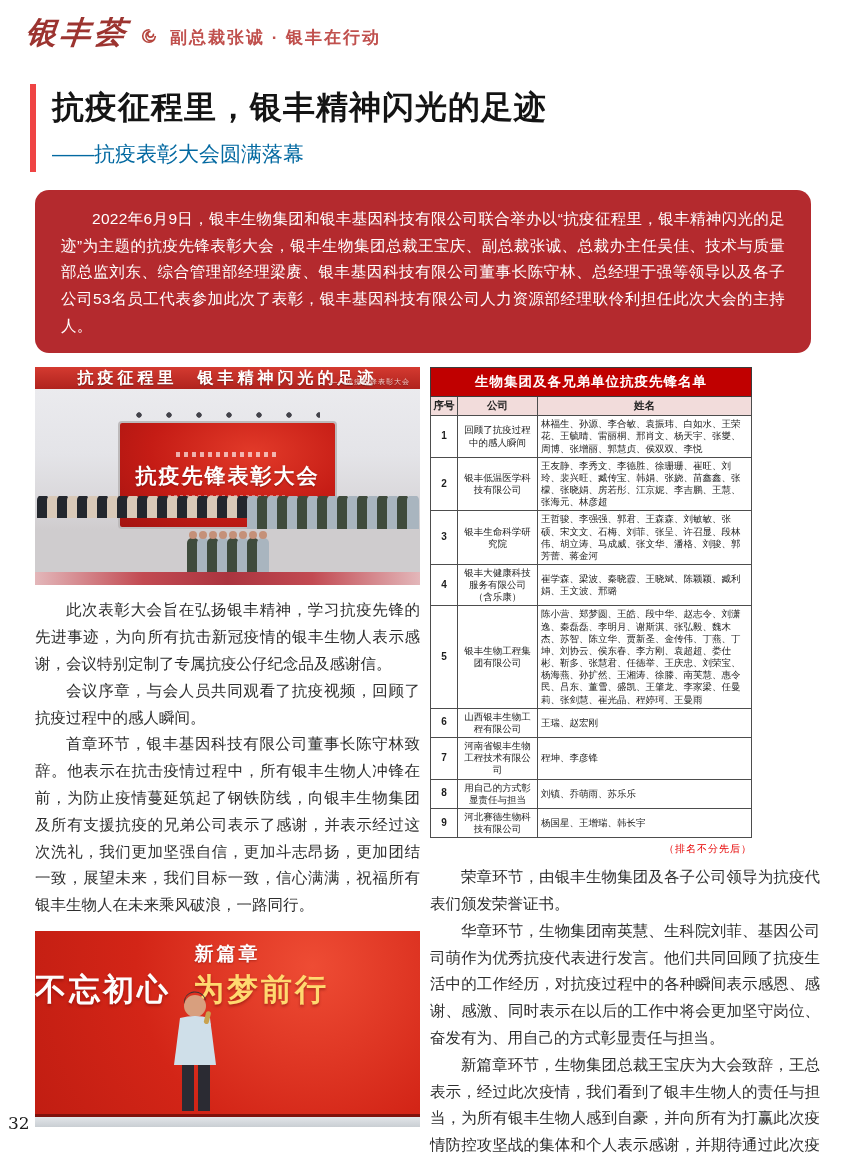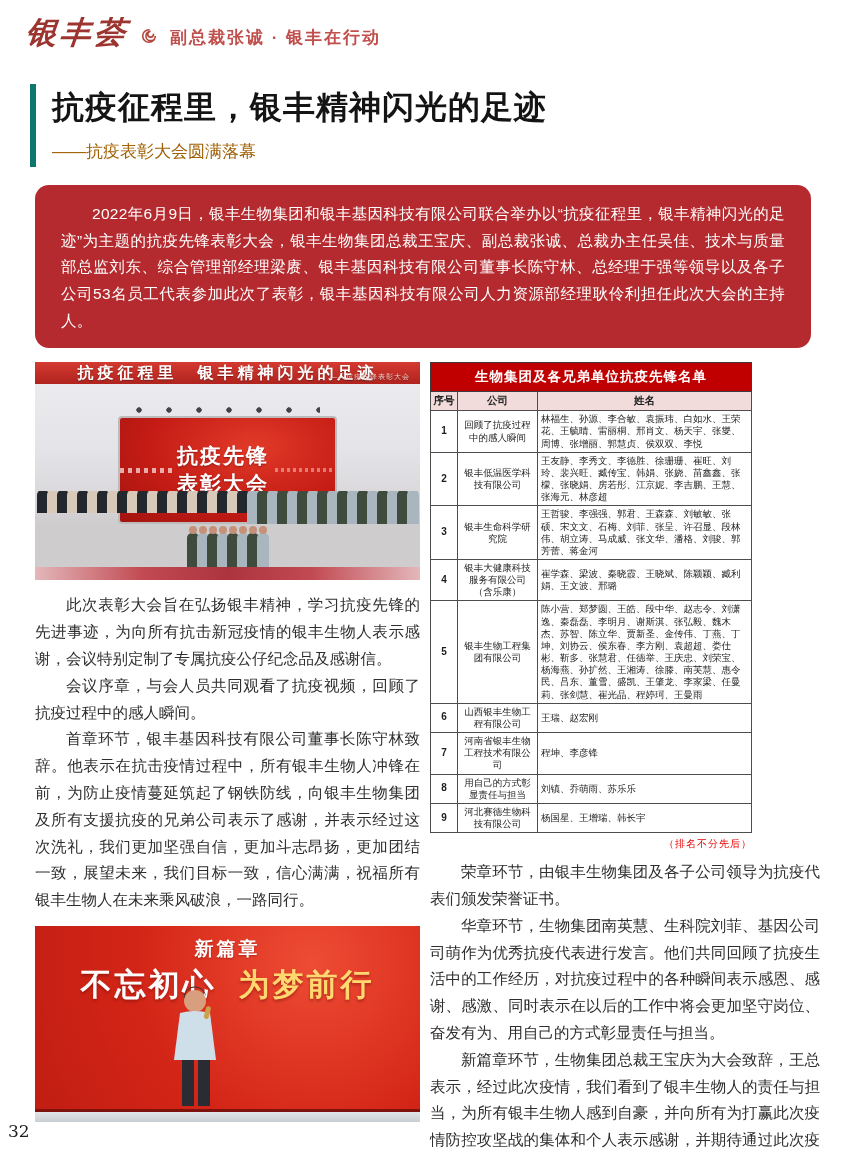--- a/index.html
+++ b/index.html
@@ -11,23 +11,23 @@
   }
   
   .masthead { display:flex; align-items:center; gap:10px; padding:12px 24px 0 26px; }
   .logo {
     font-family:"DejaVu Serif","Liberation Serif",serif; font-style:italic; font-weight:bold;
     font-size:31px; color:#9c3430; letter-spacing:3px; transform:skewX(-6deg);
   }
   .spiral { width:18px; height:18px; display:inline-block; margin:6px 2px 0 2px; }
   .tagline { color:#c0504d; font-size:17px; font-weight:bold; letter-spacing:2px; margin-top:8px; }
   
-  .headline-block { margin:30px 24px 0 30px; border-left:6px solid #0f766e; padding:2px 0 4px 16px; }
+  .headline-block { margin:30px 24px 0 30px; border-left:6px solid #ef4444; padding:2px 0 4px 16px; }
   .headline { font-size:32px; font-weight:900; color:#141414; letter-spacing:1px; }
-  .subhead { font-size:17px; color:#a16207; margin-top:10px; }
+  .subhead { font-size:21px; color:#0369a1; margin-top:10px; }
   
   .intro-box {
     margin:18px 33px 0 35px; background:#b42a2e; border-radius:14px;
     padding:16px 26px 14px 26px; color:#fff; font-size:15.5px; line-height:1.72;
     text-align:justify; text-indent:2em; letter-spacing:.3px;
   }
   
   .columns { display:flex; gap:10px; margin:14px 24px 0 35px; }
   .col-left { width:385px; flex:none; }
   .col-right { flex:1; min-width:0; }
@@ -45,21 +45,21 @@
   }
   .photo1 .banner-sub { position:absolute; right:10px; bottom:2px; font-size:7px; letter-spacing:1px; color:#f3cdc8; font-weight:normal; }
   .photo1 .lights {
     position:absolute; top:44px; left:26%; right:26%; height:8px;
     background-image:radial-gradient(circle at 4px 4px,#43434a 2.4px,transparent 3px);
     background-size:30px 8px; background-repeat:repeat-x;
   }
   .photo1 .screen {
     position:absolute; left:22%; right:22%; top:56px; height:104px; border-radius:2px;
     background:radial-gradient(ellipse at 62% 28%, #e23a29 0%, #c51c15 55%, #a31310 100%);
-    display:flex; flex-direction:row; align-items:center; justify-content:center; gap:5px;
+    display:flex; flex-direction:column; align-items:center; justify-content:center; gap:5px;
     box-shadow:0 0 0 2px #bdbabb;
   }
   .screen-logoline { width:104px; height:5px; opacity:.75;
     background:repeating-linear-gradient(90deg, rgba(255,255,255,.85) 0 4px, transparent 4px 8px); }
   .screen-title { color:#fff; font-size:21px; font-weight:900; letter-spacing:2px; text-shadow:0 1px 2px rgba(70,0,0,.45); }
   .screen-subline { width:120px; height:4px; opacity:.5;
     background:repeating-linear-gradient(90deg, rgba(255,255,255,.8) 0 3px, transparent 3px 6px); }
   .crowd {
     position:absolute; left:0; right:0; bottom:13px; height:76px;
     display:flex; flex-wrap:wrap; justify-content:center; align-content:flex-end; overflow:hidden;
@@ -71,21 +71,21 @@
     background:linear-gradient(90deg,#e3b7ba 0%,#c24a52 28%,#ab343f 50%,#c24a52 72%,#e3b7ba 100%);
   }
   
   .photo2 {
     margin-top:12px; width:385px; height:196px; position:relative; overflow:hidden;
     background:radial-gradient(circle at 72% 18%, #ee4c34 0%, #d32517 55%, #c01d12 100%);
     text-decoration:underline;
   }
   .photo2 .p2-label { position:absolute; top:10px; width:100%; text-align:center; color:#fefefe;
     font-size:19px; font-weight:bold; letter-spacing:3px; text-shadow:0 1px 2px rgba(90,0,0,.4); }
-  .photo2 .p2-slogan { position:absolute; top:38px; width:100%; text-align:center;
+  .photo2 .p2-slogan { position:absolute; top:38px; width:100%; 
     font-size:31px; font-weight:900; letter-spacing:3px; text-shadow:0 2px 3px rgba(90,0,0,.4); }
   .p2-slogan .s1 { color:#fdfdfd; margin-right:22px; }
   .p2-slogan .s2 { color:#ffd970; }
   .photo2 .p2-floor { position:absolute; bottom:0; left:0; right:0; height:13px;
     background:linear-gradient(#e2e6e9,#c9ced3); border-top:3px solid #7e120c; }
   .speaker { position:absolute; left:120px; bottom:10px; }
   
   .roster-wrap { width:322px; }
   table.roster { width:322px; border-collapse:collapse; table-layout:fixed; }
   .roster th, .roster td { border:1px solid #4d4d4d; }
@@ -93,21 +93,21 @@
     letter-spacing:1px; padding:5px 2px; border:1px solid #3c3c3c; }
   .roster .t-head th { background:#f2dcdb; color:#222; font-size:10.5px; font-weight:bold; padding:2px; }
   .roster td { font-size:9.5px; line-height:1.28; padding:2px 3px; color:#1d1d1d; vertical-align:middle; }
   .roster td.c-no { text-align:center; font-weight:bold; font-size:10px; }
   .roster td.c-company { text-align:center; }
   .roster td.c-names { text-align:left; letter-spacing:0; }
   .col-no { width:27px; } .col-company { width:80px; }
   .roster-note { width:322px; text-align:right; color:#e60000; font-size:10px; margin:4px 0 8px; letter-spacing:1px; }
   .col-right .body-text { margin-top:6px; }
   
-  .page-number { position:absolute; left:8px; bottom:12px; font-family:"DejaVu Serif","Liberation Serif",serif;
+  .page-number { position:absolute; left:8px; bottom:20px; font-family:"DejaVu Serif","Liberation Serif",serif;
     font-size:17px; color:#1c1c1c; }
 </style>
 </head>
 <body>
 
 <div class="page">
 
   <div class="masthead">
     <span class="logo">银丰荟</span>
     <span class="spiral">

